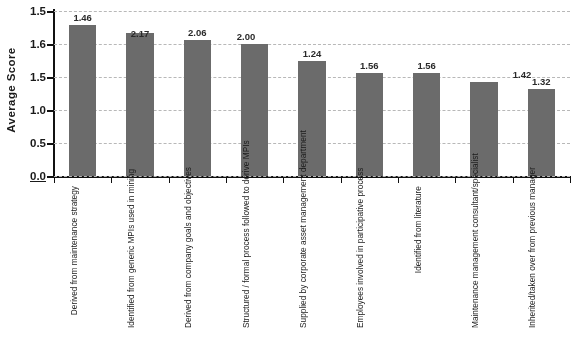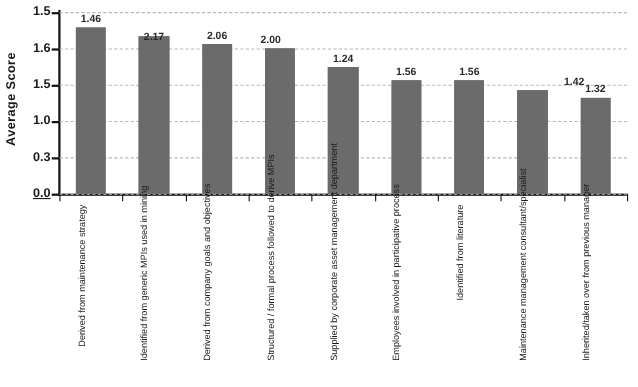--- a/index.html
+++ b/index.html
@@ -158,21 +158,21 @@
 <body>
 
 <div id="chart-root">
 
   <div id="y-axis-title">
     <span class="vtext">Average Score</span>
   </div>
 
   <div id="y-tick-labels">
       <div class="y-tick-label" style="top: 176px; text-decoration: underline;">0.0</div>
-      <div class="y-tick-label" style="top: 143px;">0.3</div>
+      <div class="y-tick-label" style="top: 143px;">0.5</div>
       <div class="y-tick-label" style="top: 110px;">1.0</div>
       <div class="y-tick-label" style="top: 77px;">1.5</div>
       <div class="y-tick-label" style="top: 44px;">1.6</div>
       <div class="y-tick-label" style="top: 11px;">1.5</div>
     </div>
 
   <div id="y-axis-spine"></div>
   <div id="x-axis-spine"></div>
 
   <div id="plot-area">

